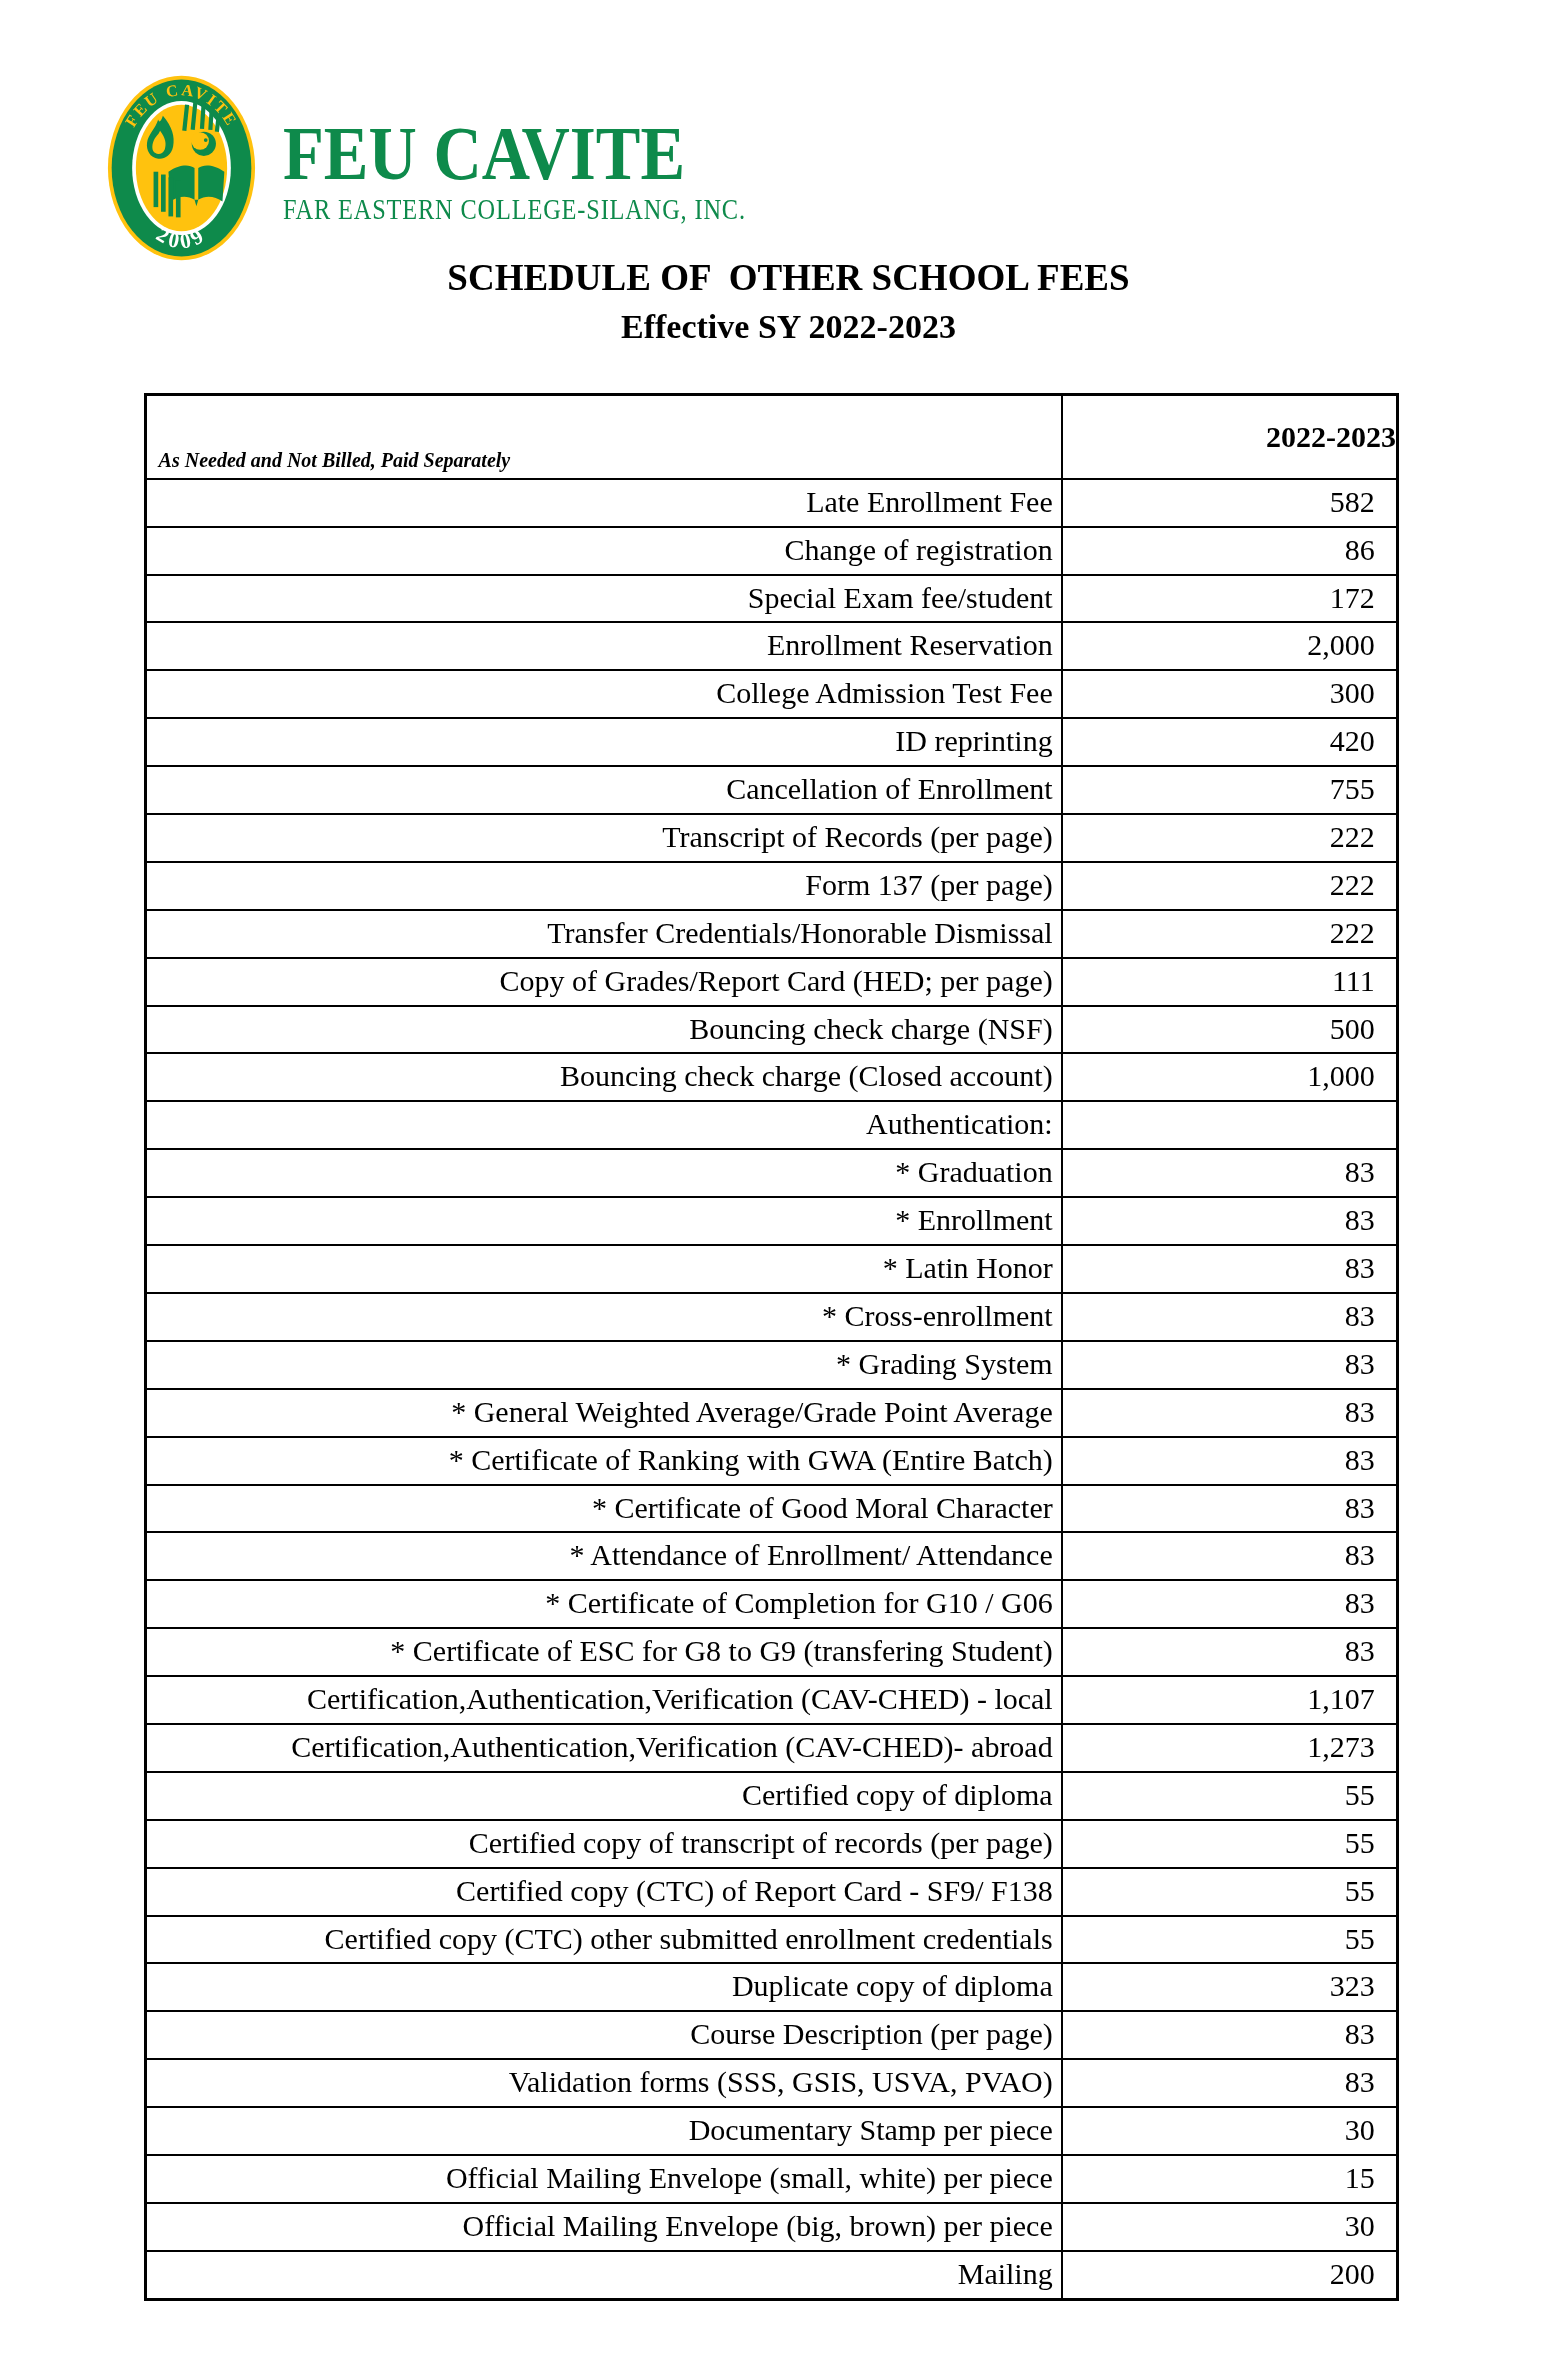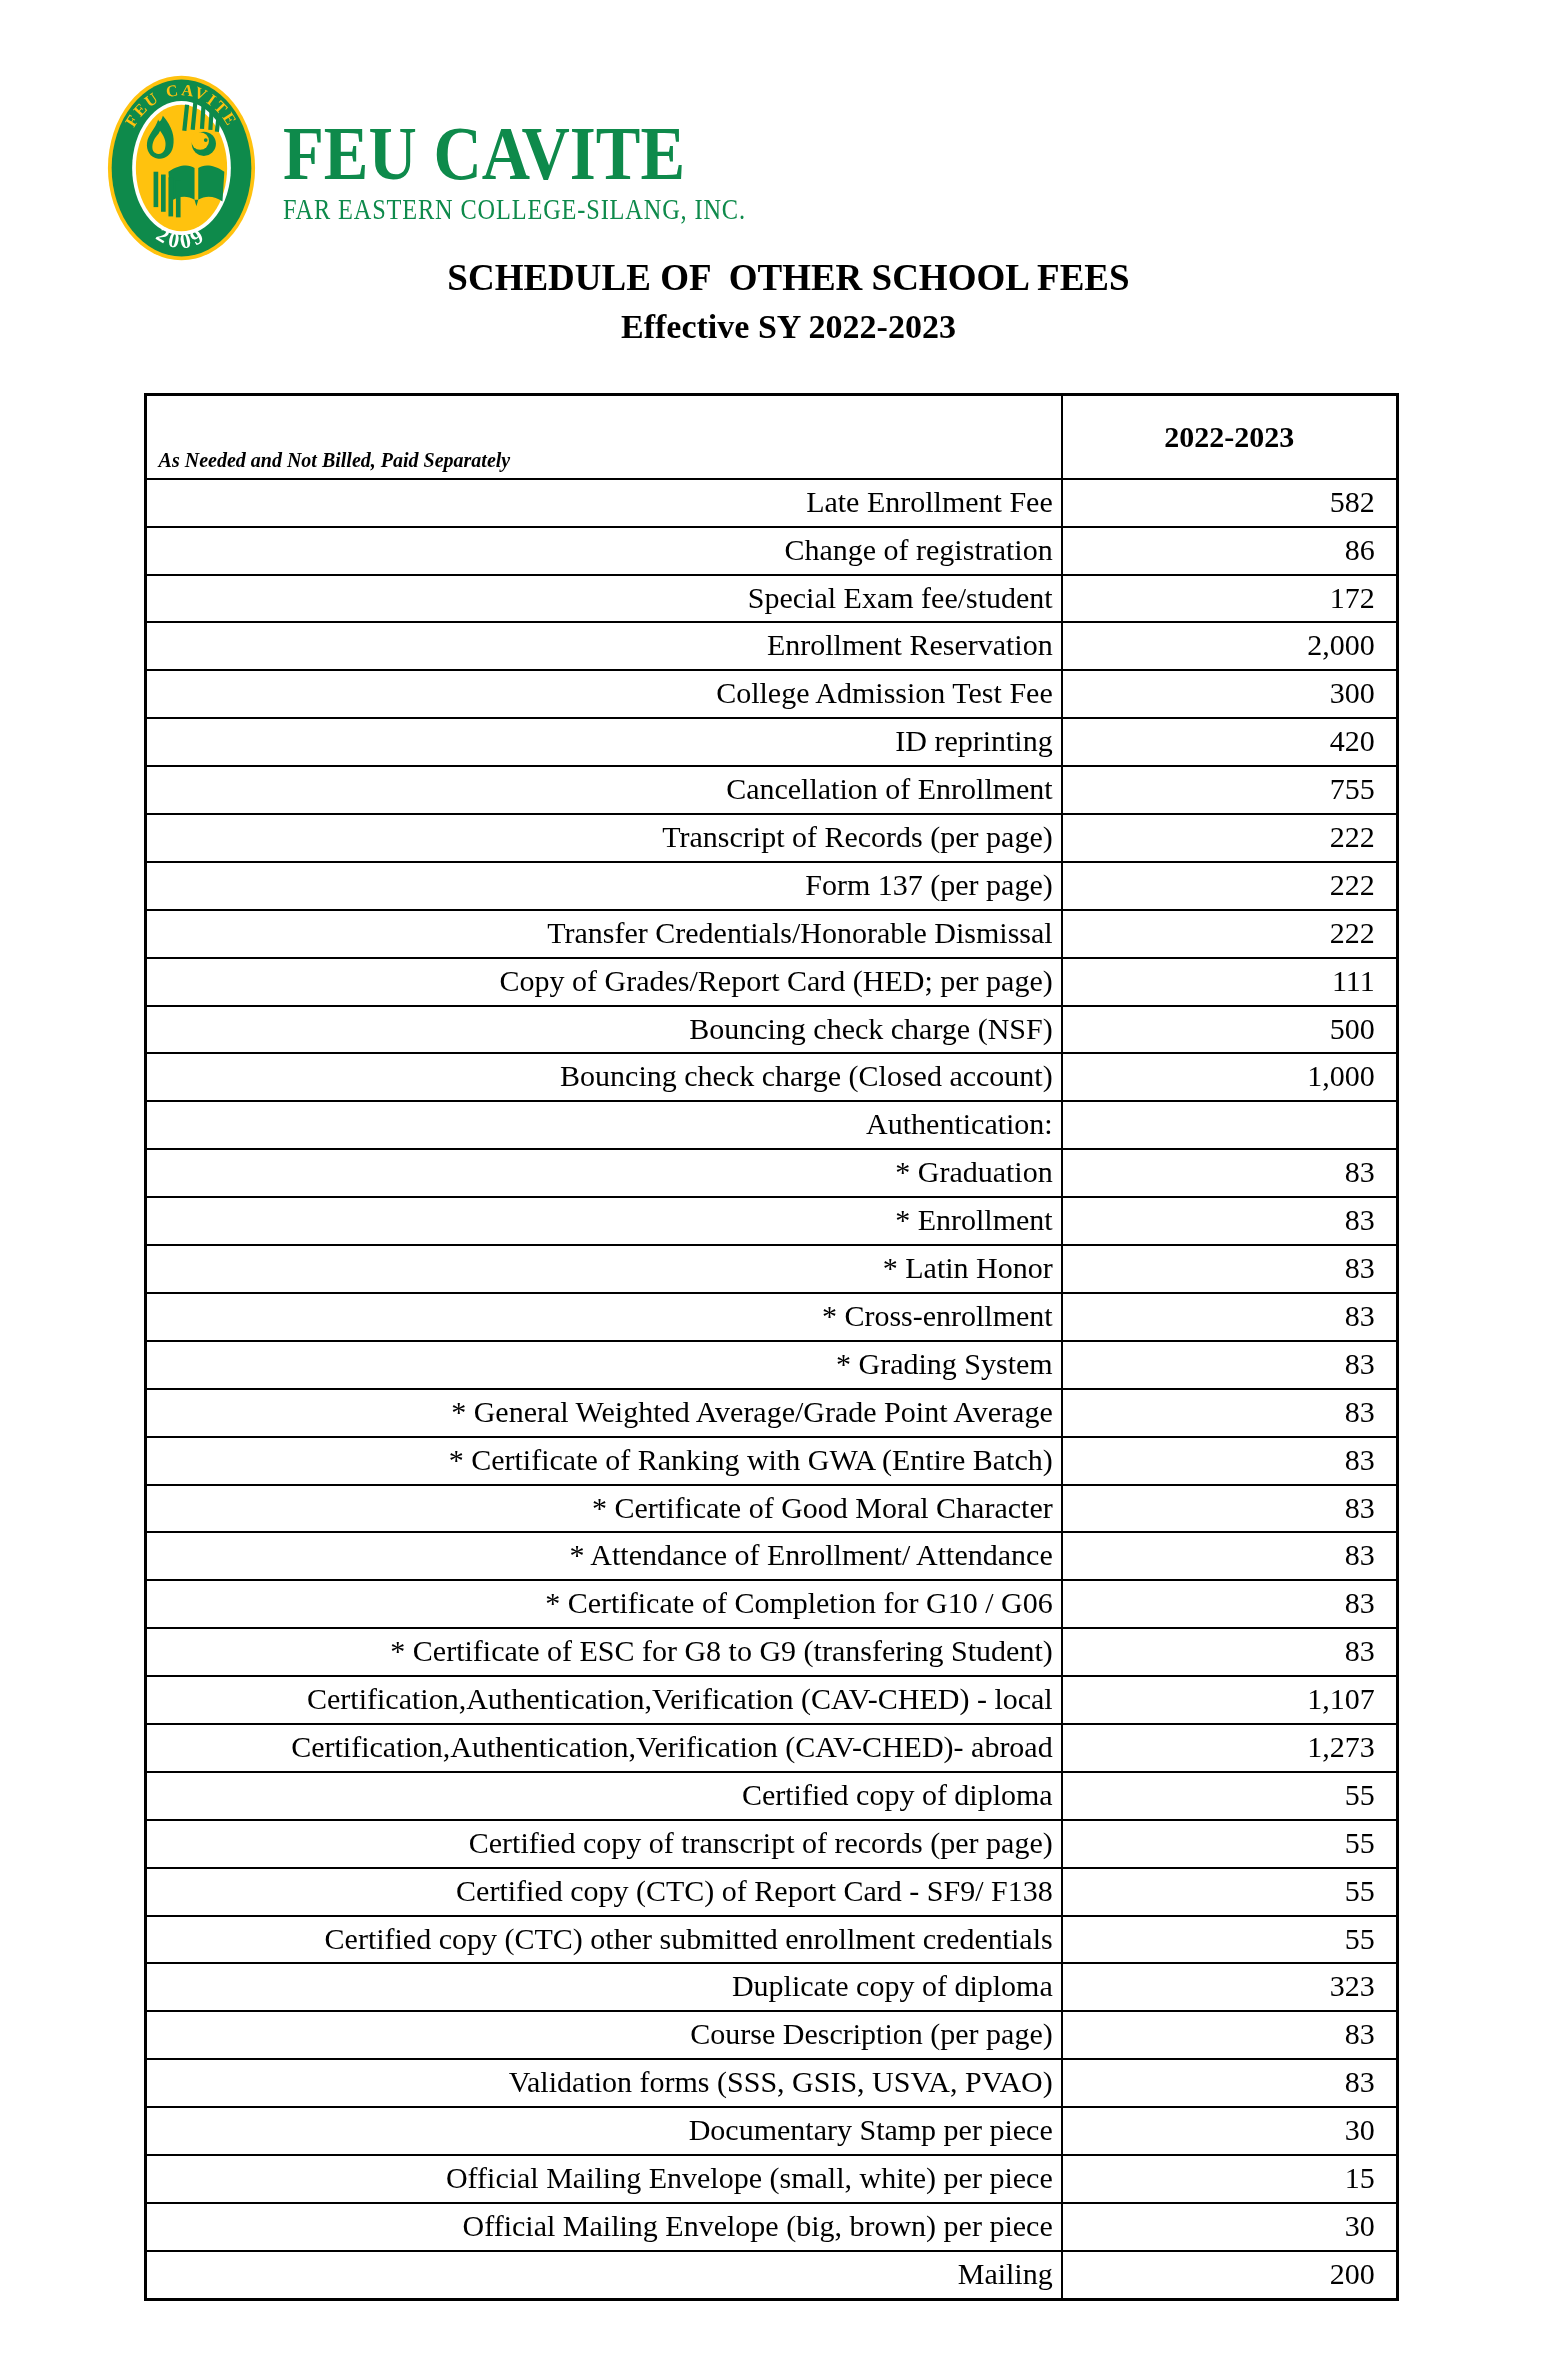--- a/index.html
+++ b/index.html
@@ -54,23 +54,23 @@
     overflow:hidden;white-space:nowrap;
   }
   .fee-table th.header-label{
     text-align:left;vertical-align:bottom;
     font-weight:bold;font-style:italic;
     font-size:20px;
     height:76px;
     padding:0 7.8px 5.8px 11.6px;
   }
   .fee-table th.header-year{
-    text-align:center;vertical-align:middle;
+    text-align:right;vertical-align:middle;
     font-weight:bold;font-size:30px;
-    padding:12px;
+    padding:0;
   }
   .fee-table td{
     height:44px;
     font-size:30px;
     font-weight:normal;
   }
   td.label-cell{text-align:right;padding:0 7.8px 1.9px 11.6px;vertical-align:middle;}
   td.value-cell{text-align:right;padding:0 21.3px 1.9px 7.8px;vertical-align:middle;}
   tr.indent td.label-cell{padding-left:83px;}
 </style>

